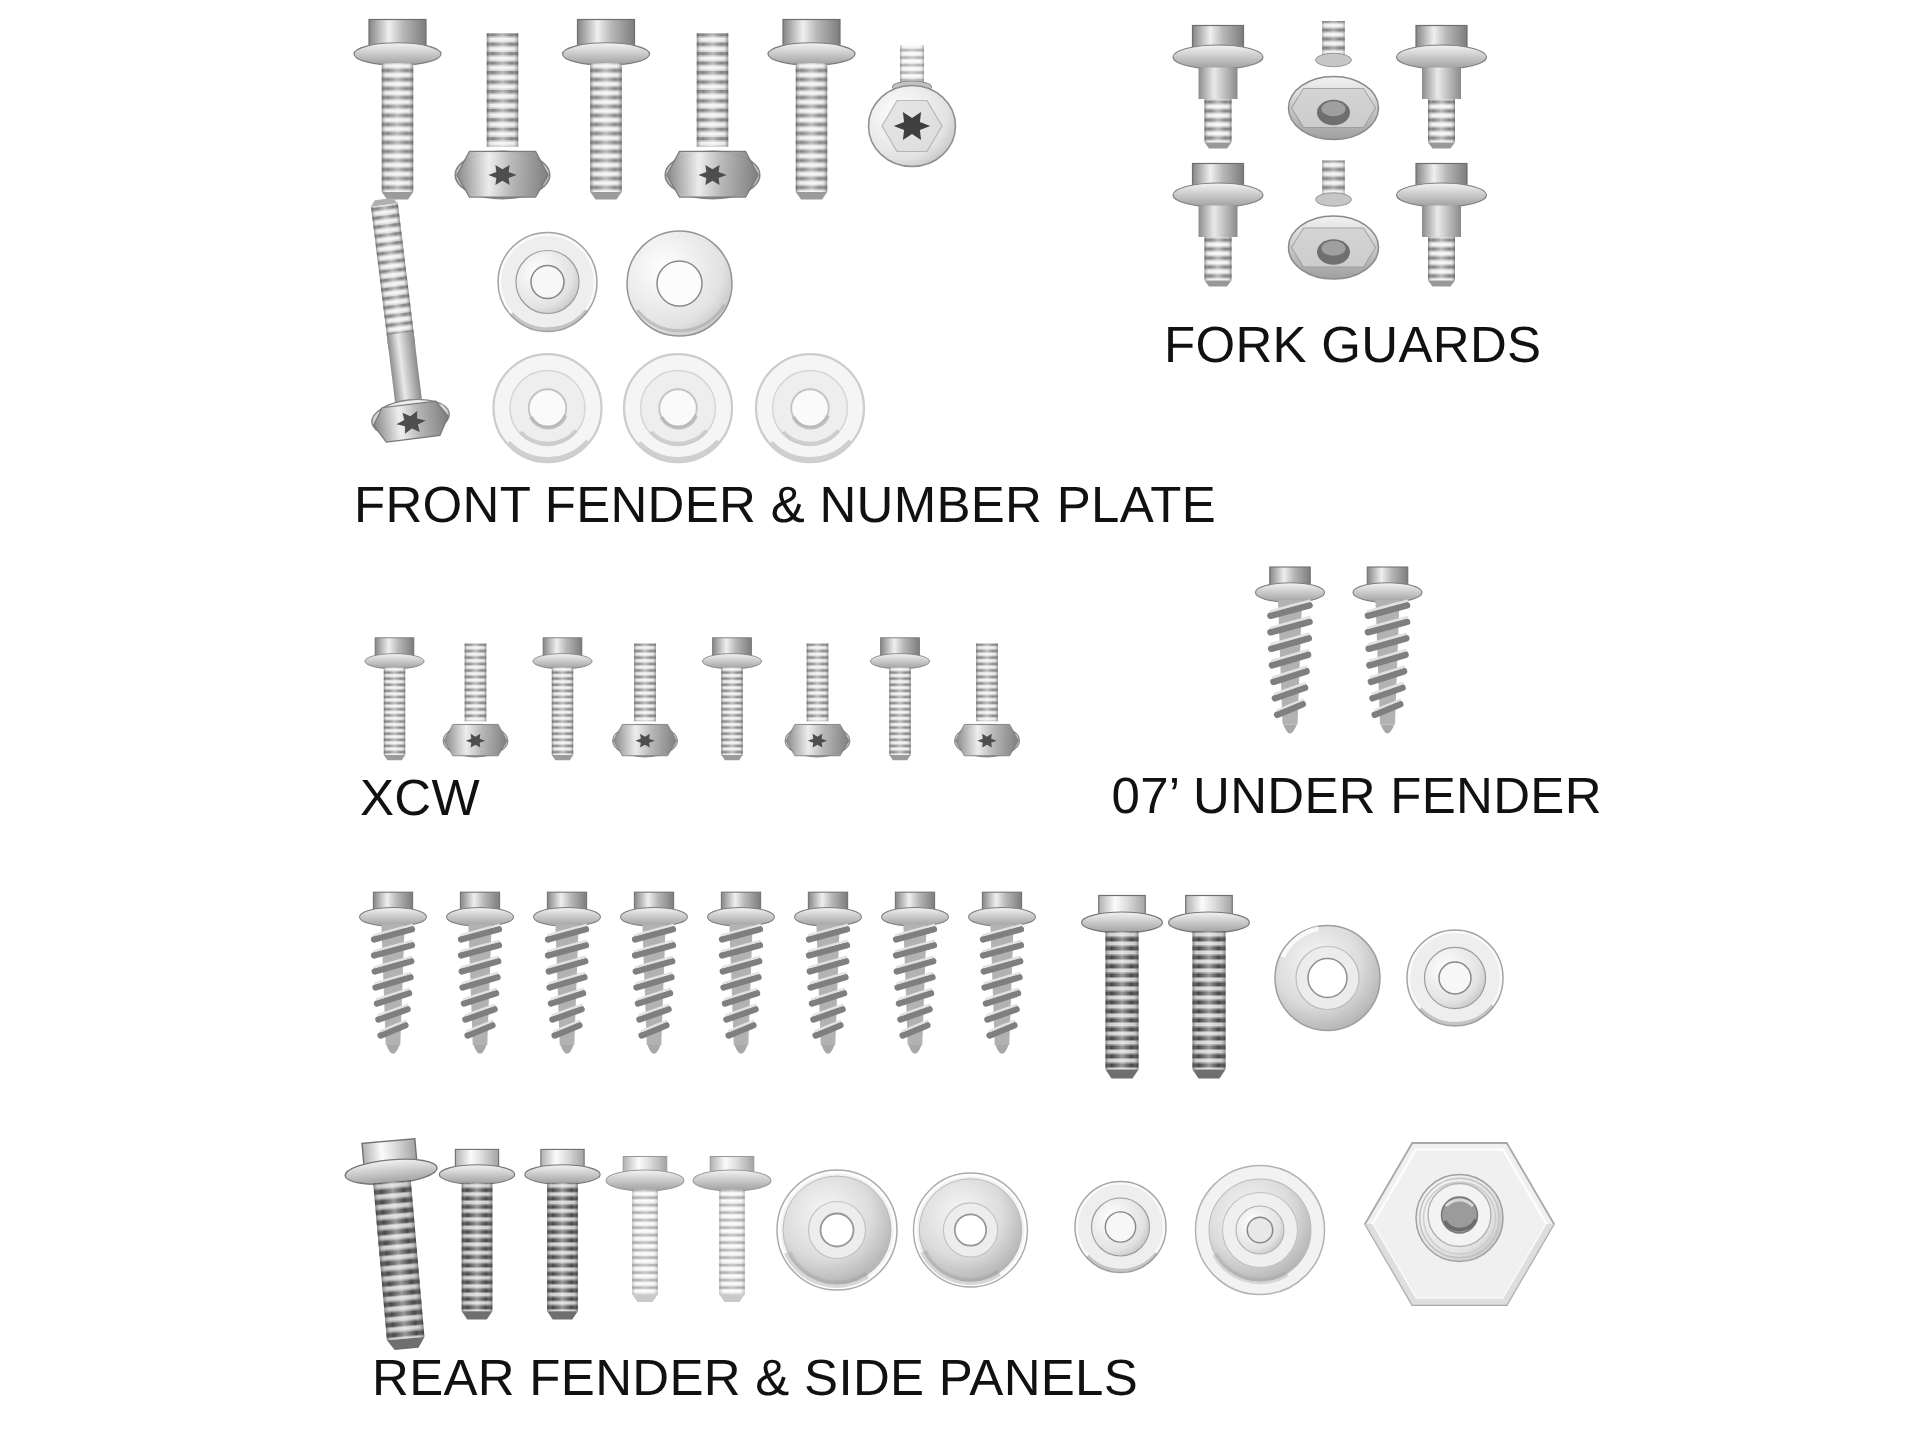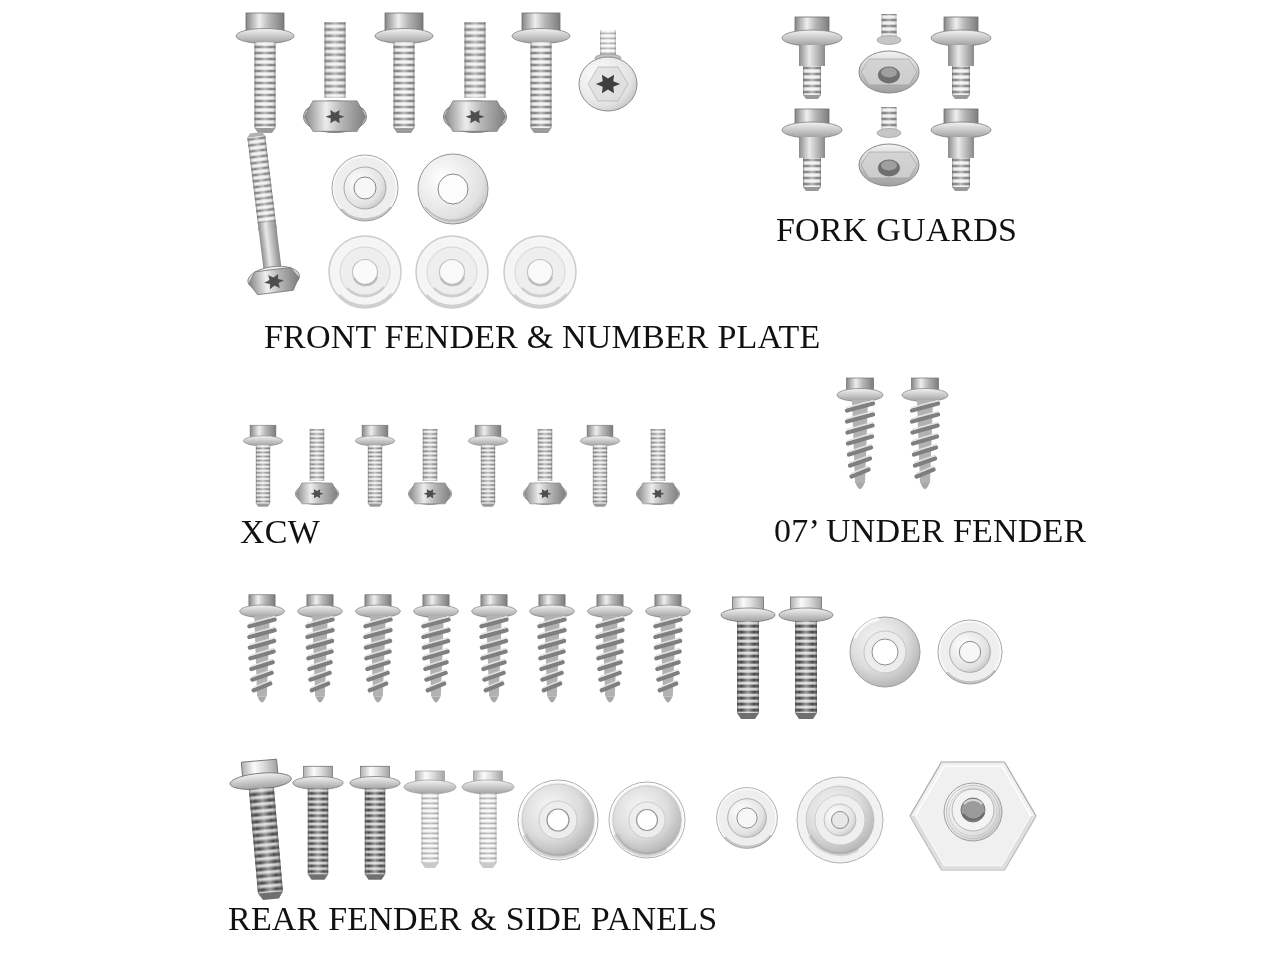--- a/index.html
+++ b/index.html
@@ -11,28 +11,28 @@
     font-family:"Liberation Sans", sans-serif;
   }
   #scene{position:absolute;left:0;top:0;}
   .lbl{
     position:absolute;
     font-size:34px;
     line-height:36px;
     color:#111;
     letter-spacing:0.2px;
     white-space:nowrap;
-    font-family:Liberation Serif, serif;
+    font-family:Liberation Sans, sans-serif;
   }
-  #lbl-front{left:236px;top:319px;margin-left:28px;}
+  #lbl-front{left:236px;top:319px;}
   #lbl-fork{left:776px;top:212px;}
   #lbl-xcw{left:240px;top:514px;}
-  #lbl-under{left:741px;top:513px;margin-left:33px;}
+  #lbl-under{left:741px;top:513px;}
   #lbl-radiator{left:240px;top:711px;}
-  #lbl-rear{left:228px;top:901px;}
+  #lbl-rear{left:248px;top:901px;}
 </style>
 </head>
 <body>
 
 <div id="stage">
 
   <svg id="scene" width="1280" height="960" viewBox="0 0 1280 960" xmlns="http://www.w3.org/2000/svg" xmlns:xlink="http://www.w3.org/1999/xlink">
     <defs>
       <linearGradient id="gHex" x1="0" y1="0" x2="1" y2="0">
         <stop offset="0" stop-color="#858585"></stop>

